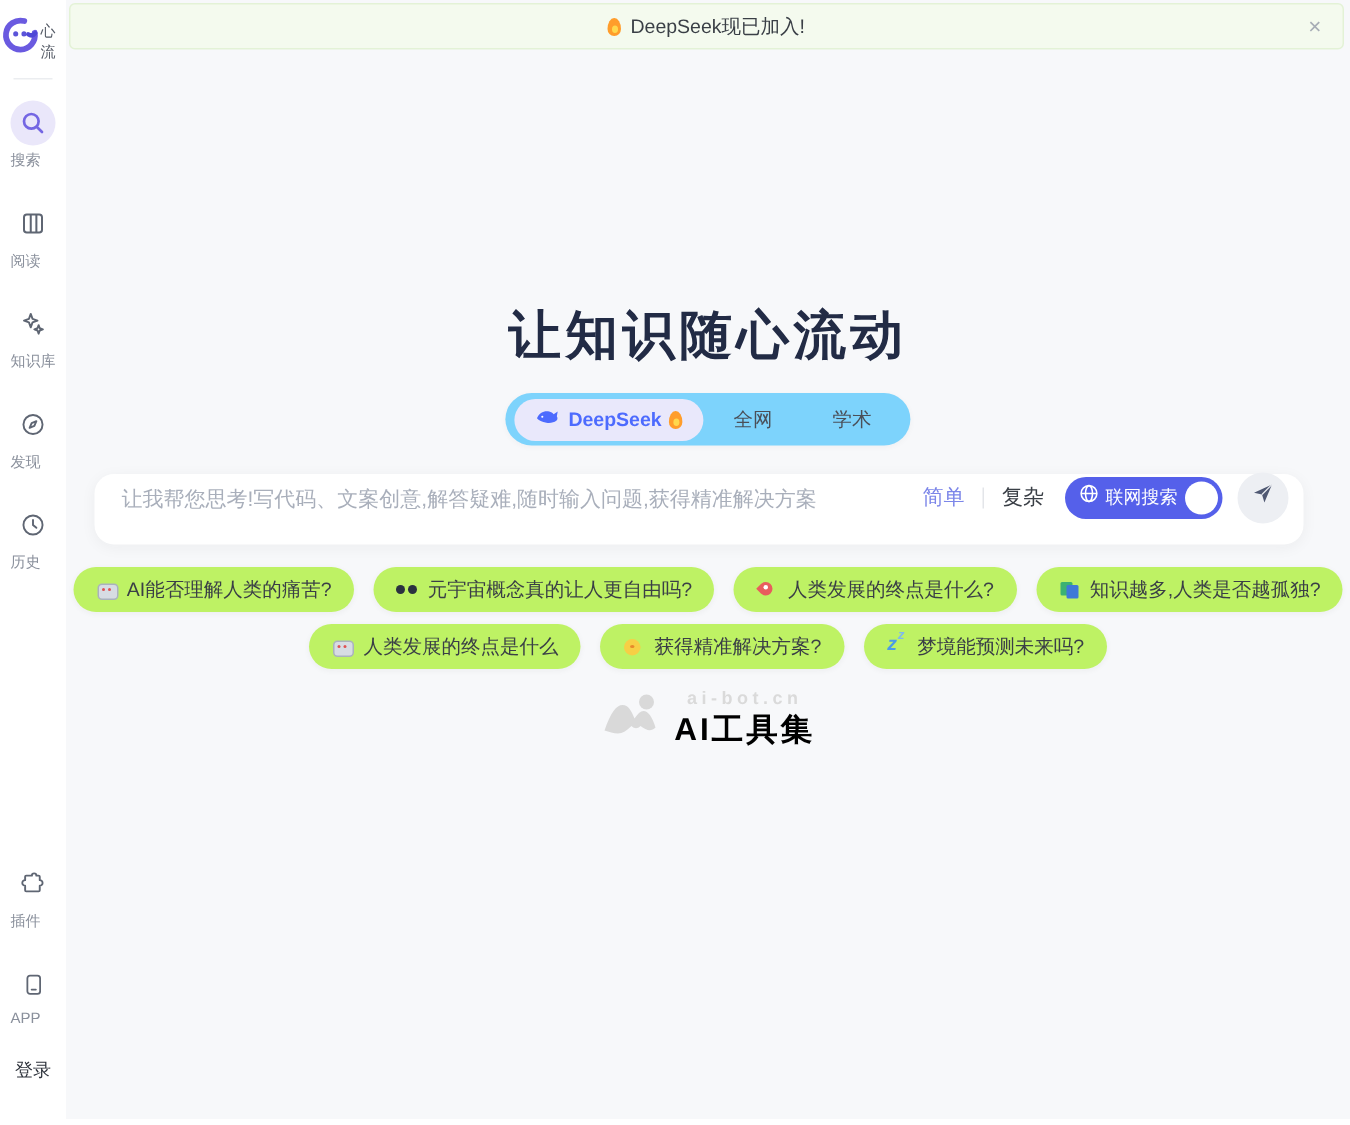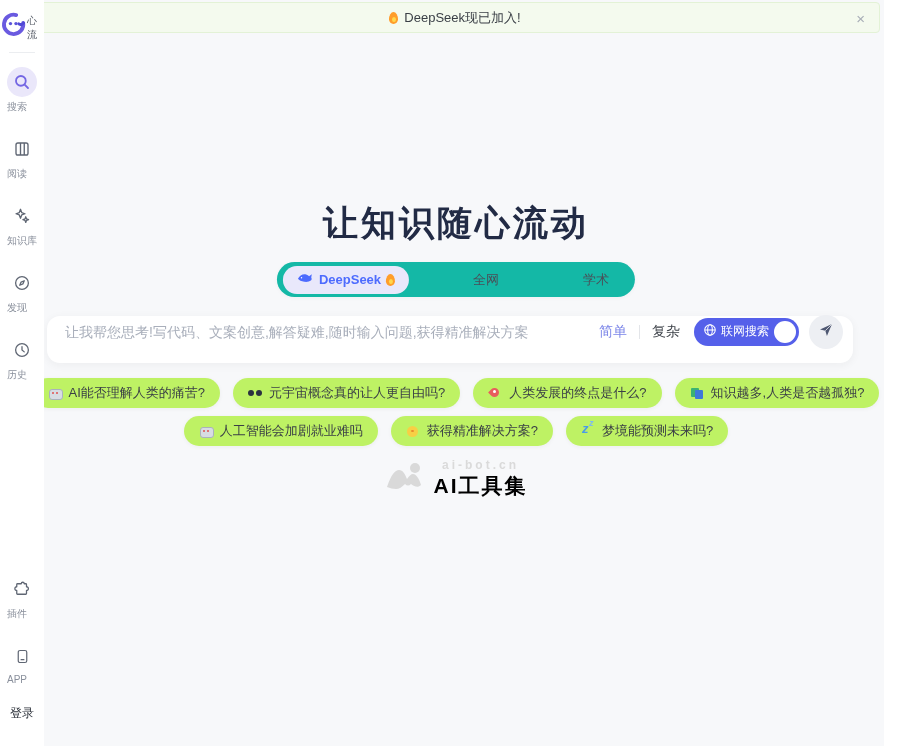--- a/index.html
+++ b/index.html
@@ -20,28 +20,28 @@
   .side-spacer { flex:1; }
   .login-label { font-size:12px; color:#2c313a; margin-bottom:28px; cursor:pointer; }
 
   
   .banner { position:absolute; left:46px; top:2px; width:850px; height:31px; background:#f4faee;
             border:1px solid #e3f2d6; border-radius:4px; display:flex; align-items:center; justify-content:center; z-index:4; }
   .banner-text { font-size:13px; color:#3a3f46; display:flex; align-items:center; gap:6px; }
   .banner-close { position:absolute; right:14px; top:50%; transform:translateY(-50%); color:#a7adb6; font-size:15px; cursor:pointer; line-height:1; }
 
   
-  .main { position:absolute; left:28px; top:0; width:856px; height:746px; background:#f7f8fa; }
+  .main { position:absolute; left:44px; top:0; width:856px; height:746px; background:#f7f8fa; }
 
   .page-title { position:absolute; top:200px; left:0; width:100%; text-align:center;
                 font-size:35px; font-weight:bold; color:#222b45; letter-spacing:3px; }
 
   .tabs { position:absolute; top:262px; left:50%; transform:translateX(-50%);
-          background:#14b8a6; border-radius:18px; height:35px; display:flex; align-items:center; padding:0 6px;
-          box-shadow:0 1px 4px rgba(31,35,41,.04);gap:44px; }
+          background:#7dd3fc; border-radius:18px; height:35px; display:flex; align-items:center; padding:0 6px;
+          box-shadow:0 1px 4px rgba(31,35,41,.04); }
   .tab { display:flex; align-items:center; gap:5px; font-size:13px; color:#4a4f58; padding:6px 20px;
          border-radius:15px; cursor:pointer; white-space:nowrap; }
   .tab.active { background:#e9e8fb; color:#4d6bfe; font-weight:bold; padding:6px 14px; }
 
   
   .searchbar { position:absolute; top:316px; left:19px; width:806px; height:47px; background:#fff;
                border-radius:13px; box-shadow:0 2px 10px rgba(31,35,41,.05); display:flex; align-items:center; padding:0 10px 16px 18px; }
   .search-input { flex:1; border:none; outline:none; font-size:14px; color:#333; background:transparent;
                   font-family:"Liberation Sans","DejaVu Sans",sans-serif; }
   .search-input::placeholder { color:#a9afbb; }
@@ -262,21 +262,21 @@
       </div>
       <div class="chip">
         <span class="chip-ic" data-icon="books"></span>
         <span>知识越多,人类是否越孤独?</span>
       </div>
     </div>
 
     <div class="chips-row r2">
       <div class="chip">
         <span class="chip-ic" data-icon="robot"></span>
-        <span>人工智能会加剧就业难吗</span>
+        <span>人类发展的终点是什么</span>
       </div>
       <div class="chip">
         <span class="chip-ic" data-icon="chick"></span>
         <span>获得精准解决方案?</span>
       </div>
       <div class="chip">
         <span class="chip-ic" data-icon="zzz"></span>
         <span>梦境能预测未来吗?</span>
       </div>
     </div>

